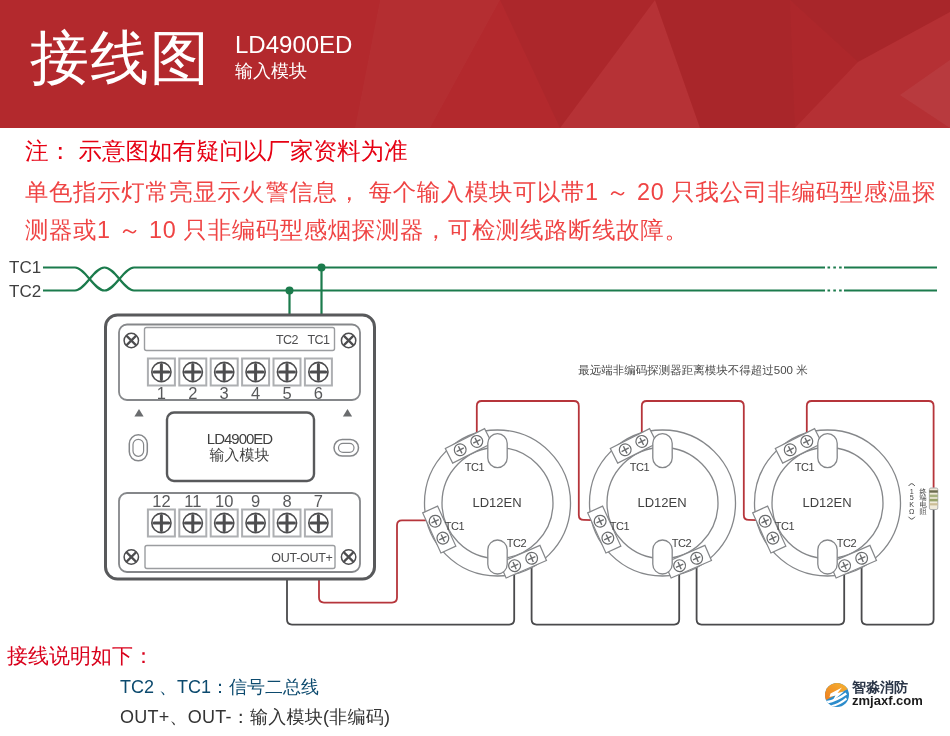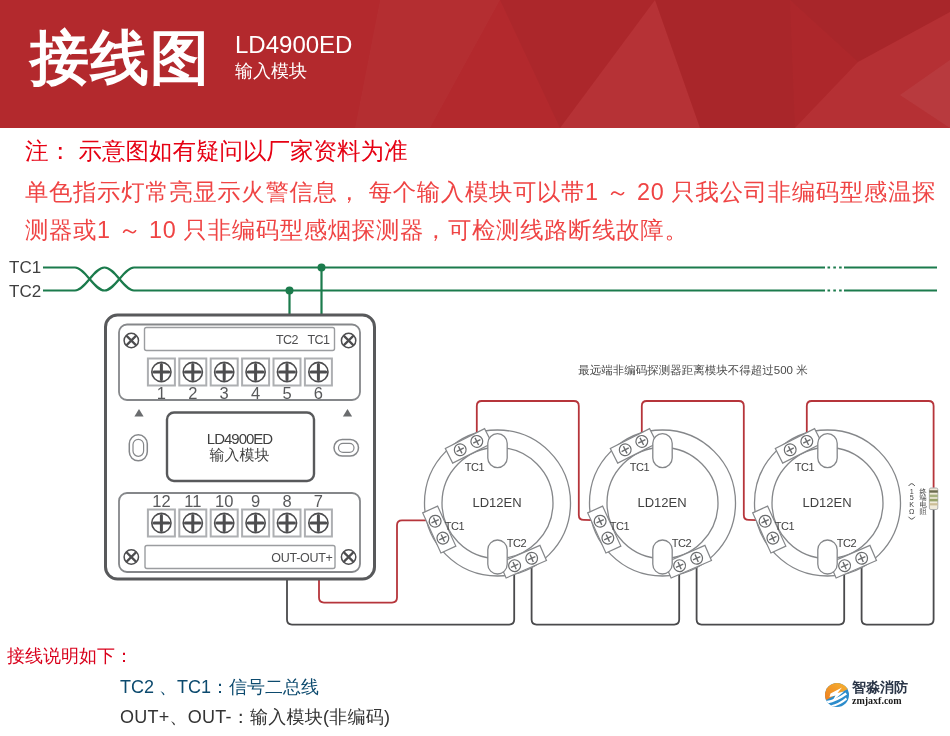--- a/index.html
+++ b/index.html
@@ -1,28 +1,28 @@
 <!DOCTYPE html>
 <html><head><meta charset="utf-8">
 <style>
 html,body{margin:0;padding:0;width:950px;height:736px;overflow:hidden;background:#fff;
  font-family:"Liberation Sans",sans-serif}
 .abs{position:absolute}
 #banner{left:0;top:0;width:950px;height:128px}
-#t1{left:30px;top:19px;font-size:59px;font-weight:bold;color:#fff;letter-spacing:1px}
+#t1{left:30px;top:19px;font-size:59px;font-weight:normal;color:#fff;letter-spacing:1px}
 #t2{left:235px;top:31px;font-size:24px;color:#fff}
 #t3{left:235px;top:59px;font-size:18px;color:#fff}
 #note{left:25px;top:139px;font-size:23.5px;line-height:25px;font-weight:normal;color:#E60113}
 #body1{left:25px;top:173px;font-size:23.4px;color:#ef4444;line-height:38px;width:925px;letter-spacing:0.65px}
-#exp1{left:7px;top:647px;font-size:18px;line-height:18px;color:#D9001B}
+#exp1{left:7px;top:647px;font-size:21px;line-height:18px;color:#D9001B}
 #exp2{left:120px;top:678px;font-size:18px;line-height:19px;color:#0c4a6e}
 #exp3{left:120px;top:708px;font-size:18px;line-height:19px;letter-spacing:0.25px;color:#333}
 #logo{left:823px;top:681px;width:120px;height:34px}
 #lg1{left:852px;top:680px;font-size:14px;font-weight:bold;color:#2A3547;line-height:15px}
-#lg2{left:852px;top:695px;font-size:10px;font-weight:bold;color:#1A1A1A;font-family:Liberation Serif, serif;line-height:11px}
+#lg2{left:852px;top:695px;font-size:13px;font-weight:bold;color:#1A1A1A;font-family:Liberation Sans, sans-serif;line-height:11px}
 </style></head>
 <body>
 <svg class="abs" id="banner" viewBox="0 0 950 128" xmlns="http://www.w3.org/2000/svg">
 <rect width="950" height="128" fill="#B3292D"></rect>
 
 <polygon points="500,0 655,0 560,128" fill="#000" opacity="0.04"></polygon>
 <polygon points="655,0 560,128 700,128" fill="#fff" opacity="0.045"></polygon>
 <polygon points="655,0 700,128 795,128 790,0" fill="#000" opacity="0.055"></polygon>
 <polygon points="790,0 795,128 858,62" fill="#000" opacity="0.03"></polygon>
 <polygon points="790,0 858,62 950,12 950,0" fill="#000" opacity="0.06"></polygon>

